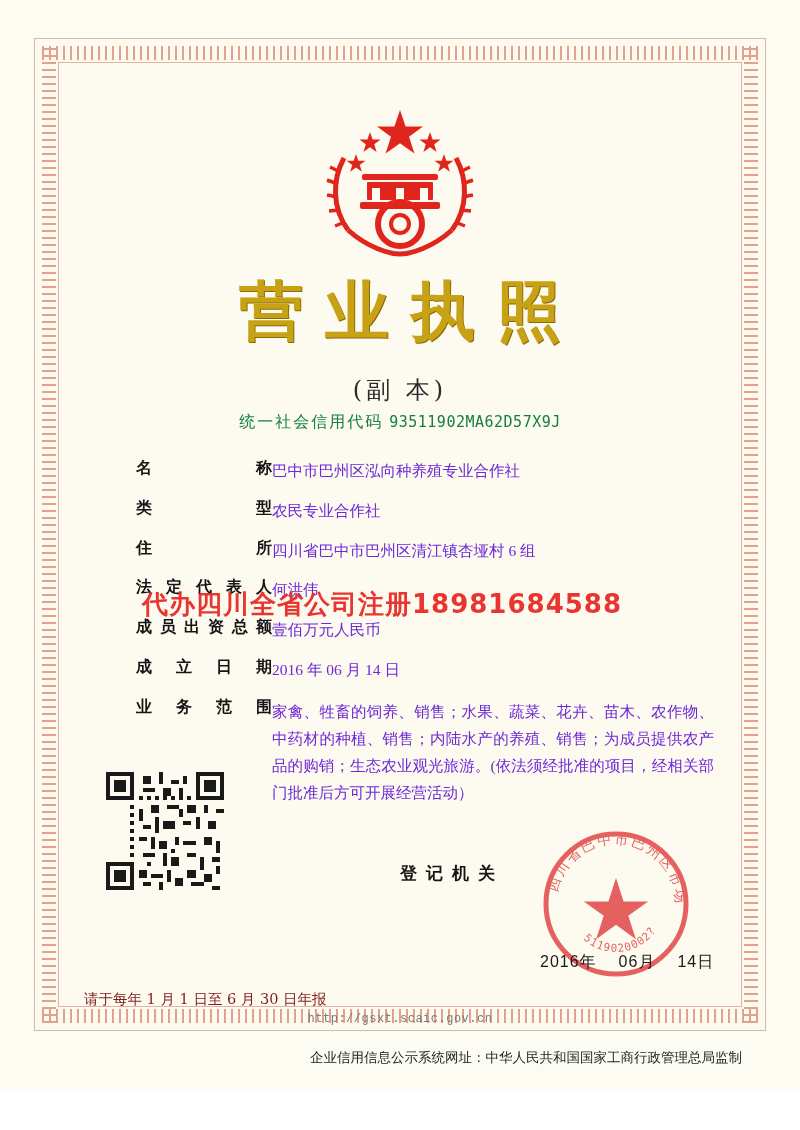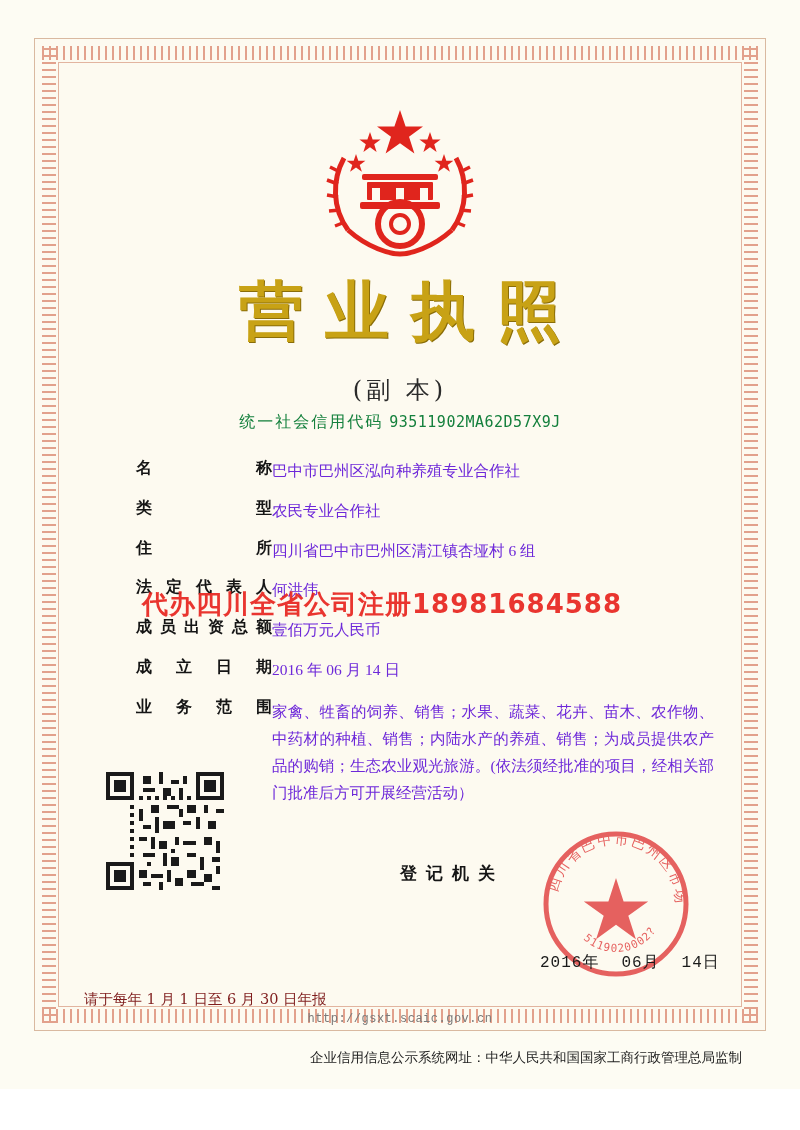--- a/index.html
+++ b/index.html
@@ -201,21 +201,21 @@
     top: 752px;
     width: 160px;
     height: 160px;
     opacity: 0.8;
   }
 
   .issue-date {
     position: absolute;
     left: 470px;
     top: 880px;
-    font-family: Liberation Mono, monospace;
+    font-family: Liberation Sans, sans-serif;
     font-size: 16px;
     color: #1a1a1a;
     letter-spacing: 1px;
   }
   .issue-date .gap { display: inline-block; width: 22px; }
 
   .annual-note {
     position: absolute;
     left: 14px;
     top: 918px;

